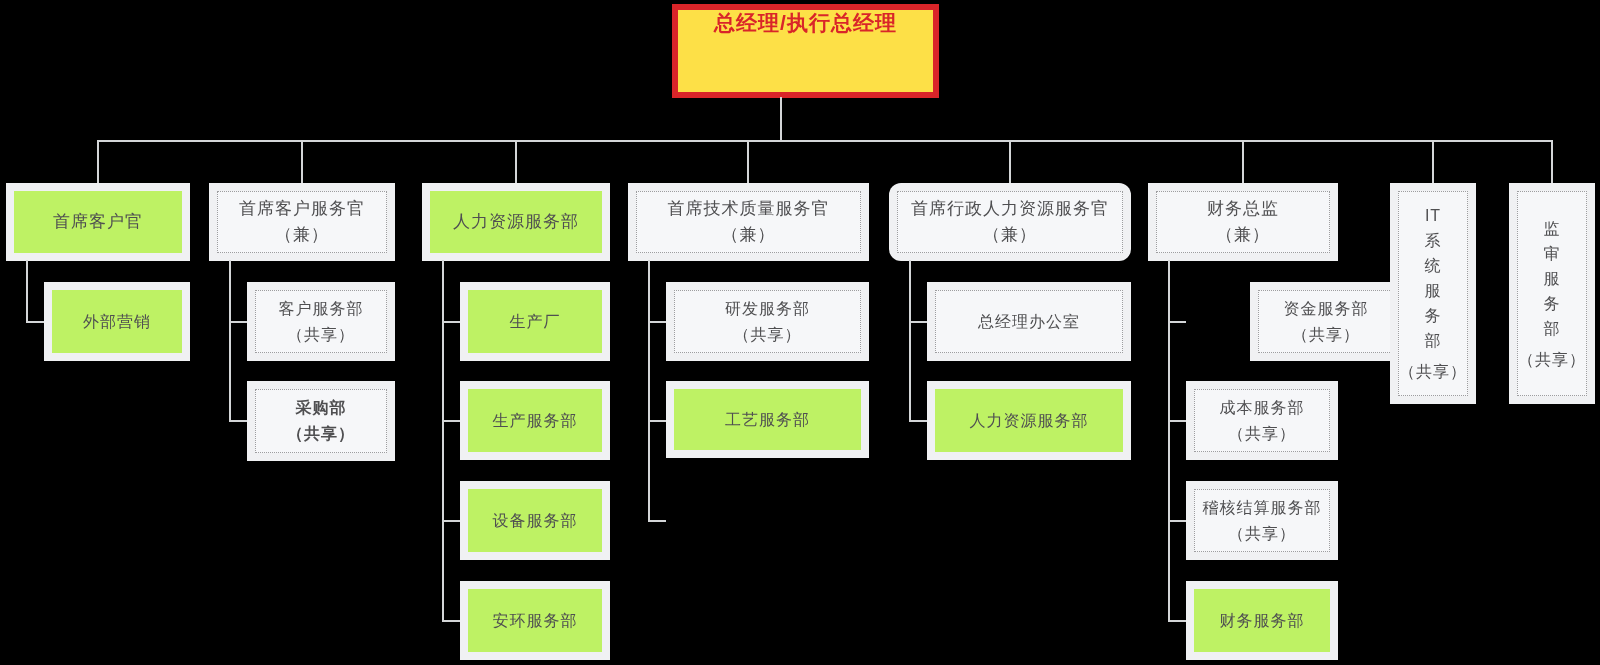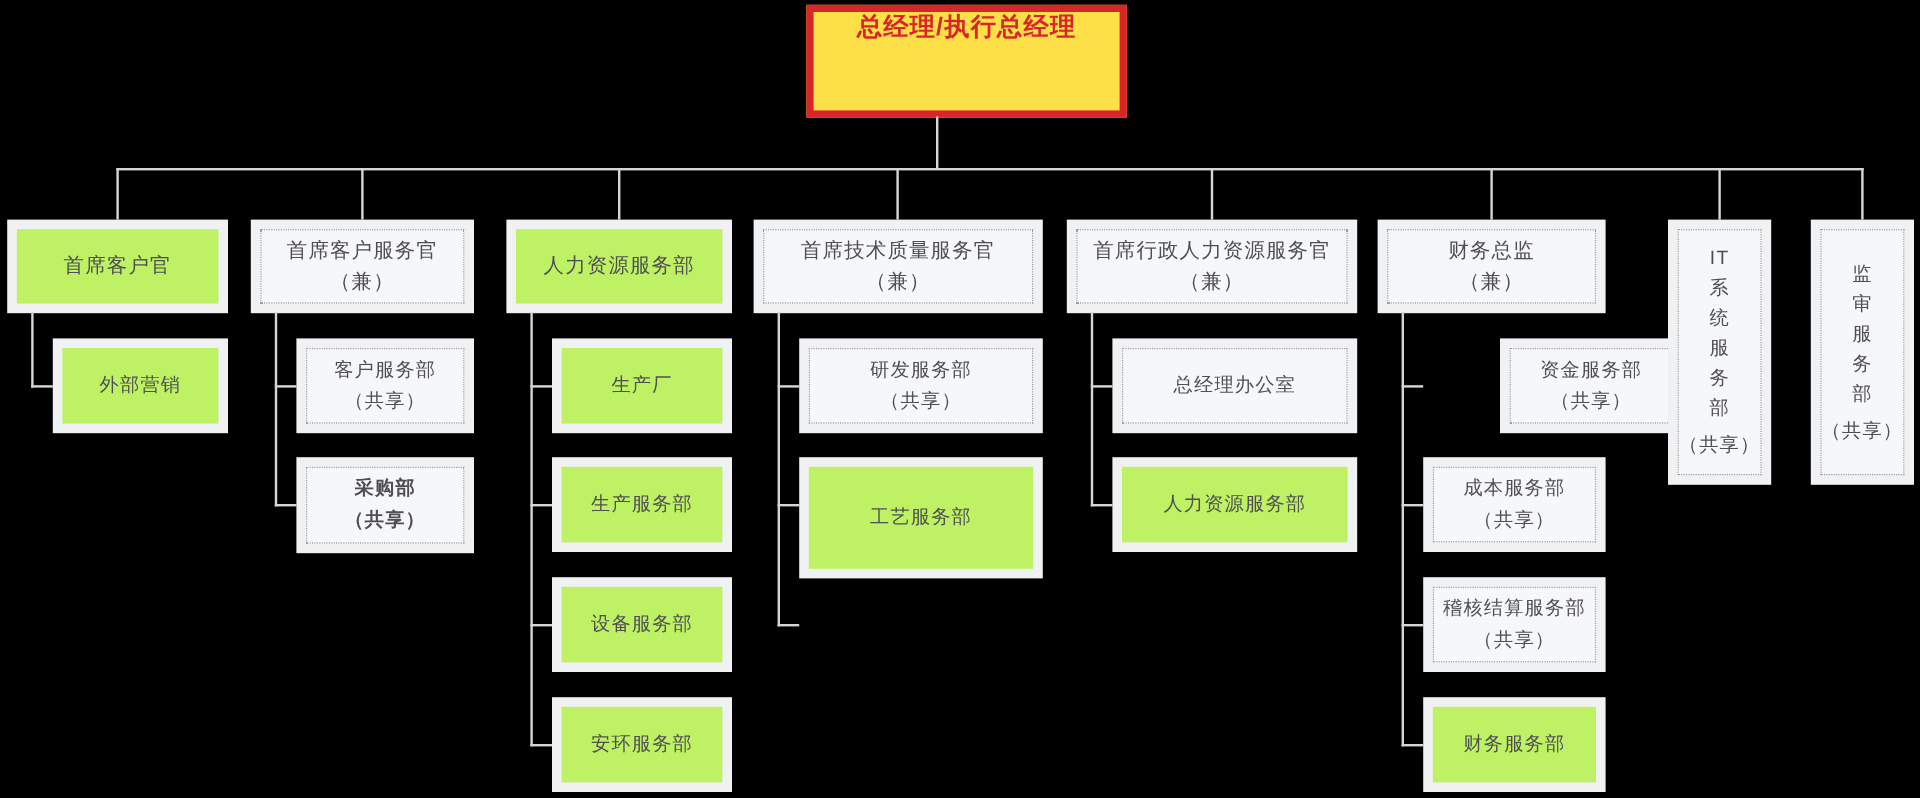--- a/index.html
+++ b/index.html
@@ -124,27 +124,27 @@
   <div class="line" style="left:648px;top:260px;width:2px;height:262px;"></div>
   <div class="line" style="left:648px;top:321px;width:18px;height:2px;"></div>
   <div class="line" style="left:648px;top:420px;width:18px;height:2px;"></div>
   <div class="line" style="left:648px;top:520px;width:18px;height:2px;"></div>
   <div class="box dashed child" style="left:666px;top:282px;width:203px;height:79px;">
     <div class="inner">
         <span class="t">研发服务部</span>
         <span class="t">（共享）</span>
       </div>
   </div>
-  <div class="box solid child" style="left:666px;top:381px;width:203px;height:101px;">
+  <div class="box solid child" style="left:666px;top:381px;width:203px;height:77px;">
     <div class="inner">
         <span class="t">工艺服务部</span>
       </div>
   </div>
 
-  <div class="box dashed parent" style="left:889px;top:183px;width:242px;height:78px;">
+  <div class="box dashed parent" style="left:889px;top:183px;width:242px;height:78px;border-radius:12px;">
     <div class="inner">
         <span class="t">首席行政人力资源服务官</span>
         <span class="t">（兼）</span>
       </div>
   </div>
   <div class="line" style="left:909px;top:260px;width:2px;height:162px;"></div>
   <div class="line" style="left:909px;top:321px;width:18px;height:2px;"></div>
   <div class="line" style="left:909px;top:420px;width:18px;height:2px;"></div>
   <div class="box dashed child" style="left:927px;top:282px;width:204px;height:79px;">
     <div class="inner">

